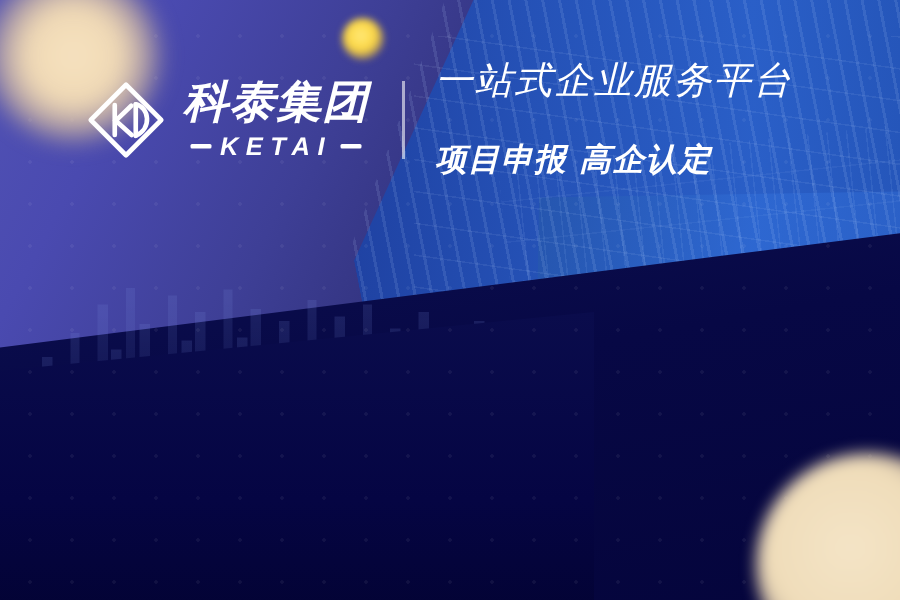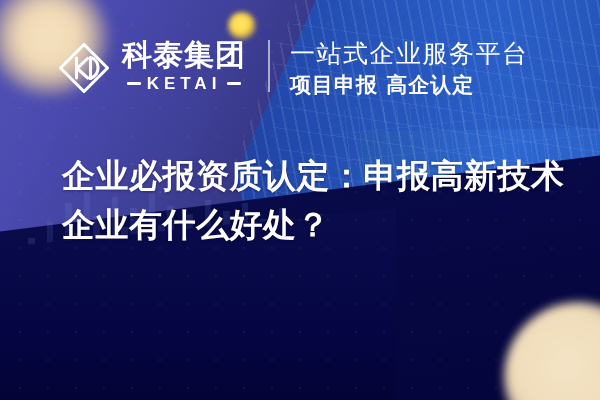--- a/index.html
+++ b/index.html
@@ -191,20 +191,22 @@
     z-index: 5;
     width: 100%;
     height: 100%;
   }
 
   .header {
     position: absolute;
     left: 56px;
     top: 40px;
     display: flex;
+    align-items: center;
+    font-style: italic;
   }
 
   .logo-mark {
     width: 56px;
     height: 56px;
     flex: 0 0 auto;
   }
   .logo-mark svg { display: block; }
 
   .logo-words {
@@ -249,20 +251,21 @@
     height: 52px;
     background: rgba(255,255,255,0.58);
     margin: 0 20px 0 22px;
     flex: 0 0 auto;
   }
 
   .tagline {
     display: flex;
     flex-direction: column;
     justify-content: center;
+    gap: 21px;
   }
   .tagline-main {
     font-family: "DejaVu Sans", "Liberation Sans", sans-serif;
     font-size: 25px;
     font-weight: 400;
     color: #ffffff;
     letter-spacing: 1.5px;
     line-height: 1.12;
     white-space: nowrap;
   }
@@ -384,19 +387,15 @@
 
       <div class="divider"></div>
 
       <div class="tagline">
         <div class="tagline-main">一站式企业服务平台</div>
         <div class="tagline-sub">项目申报 高企认定</div>
       </div>
 
     </div>
 
-    <div class="headline">
-      <div class="headline-line">企业必报资质认定：申报高新技术</div>
-      <div class="headline-line">企业有什么好处？</div>
-    </div>
 
   </div>
 </div>
 
 </body></html>

